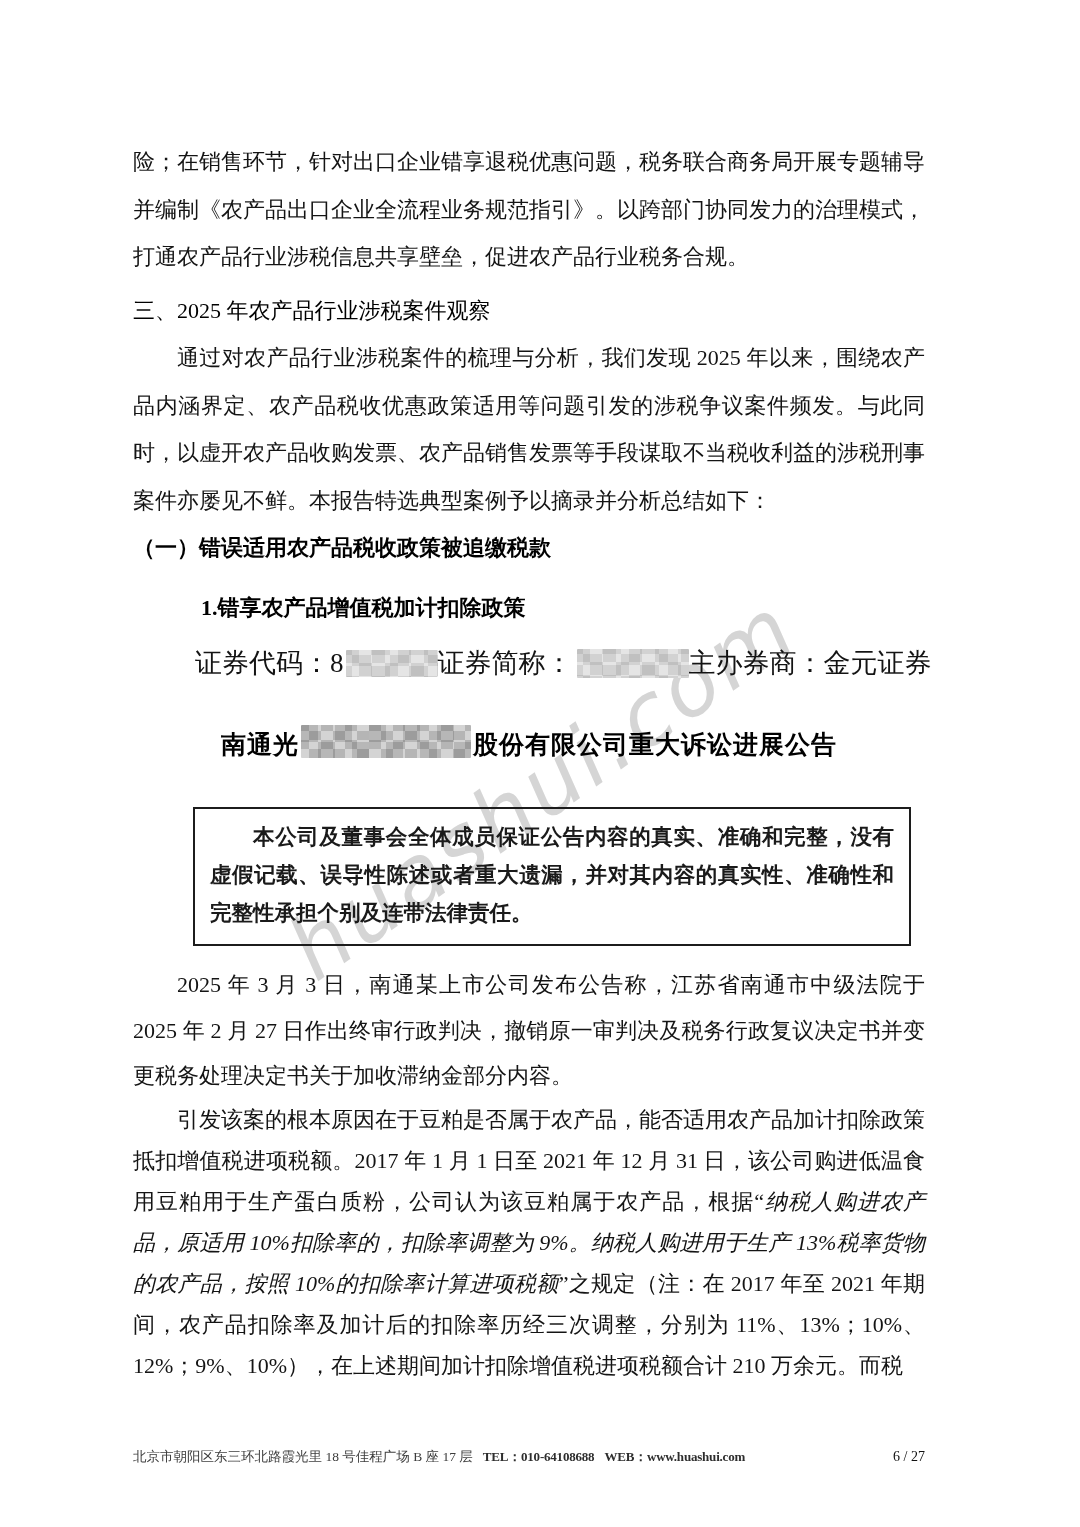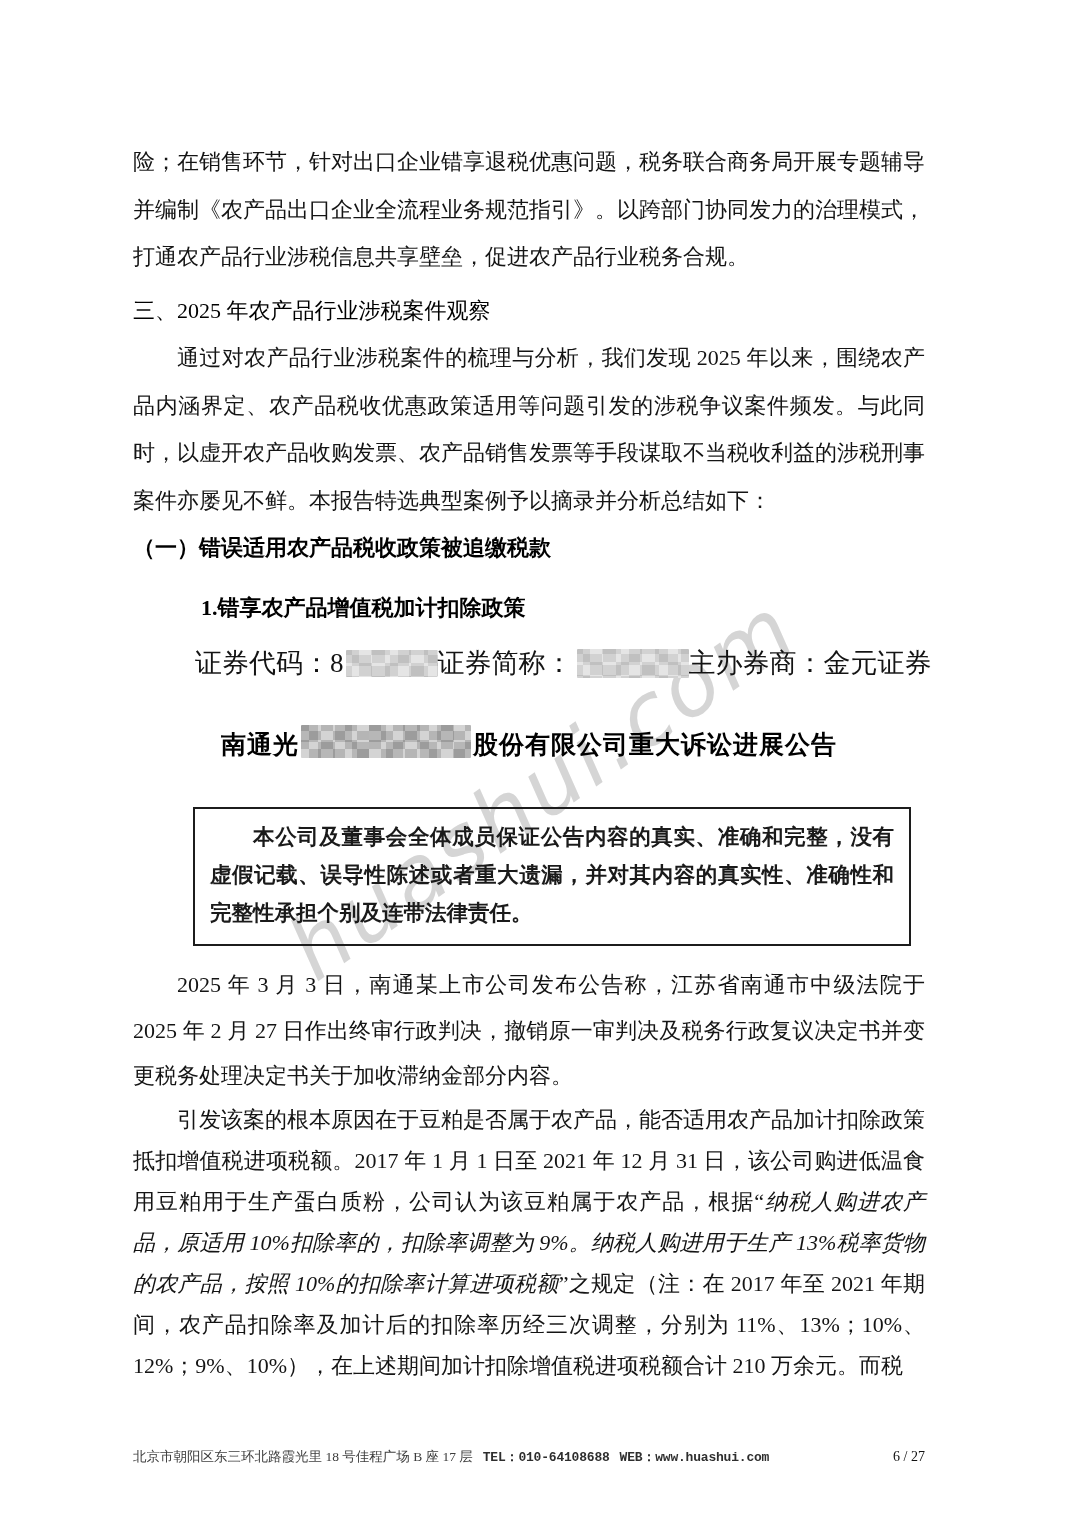--- a/index.html
+++ b/index.html
@@ -122,21 +122,21 @@
     align-items:flex-start;
     gap:10px;
     white-space:nowrap;
   }
   .footer-address{
     font-size:13.5px;
     color:#3c3c3c;
     font-family:"Liberation Serif","DejaVu Serif",serif;
   }
   .footer-meta{
-    font-family:Liberation Mono, monospace;
+    font-family:Liberation Serif, serif;
     font-weight:700;
     font-size:13px;
     color:#2e2e2e;
     letter-spacing:-0.2px;
   }
   .footer-page{
     font-size:14px;
     color:#111;
   }
 </style>

